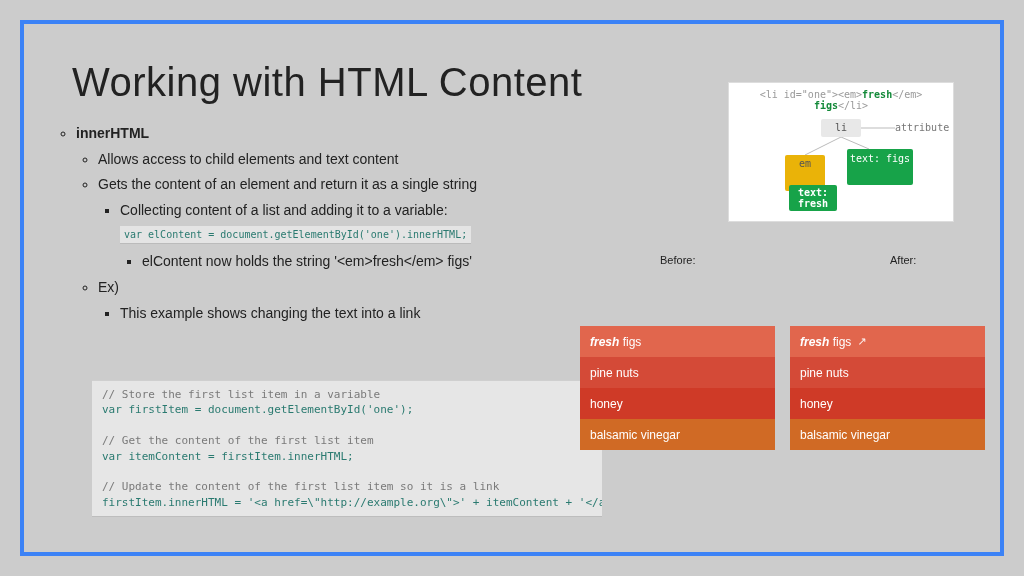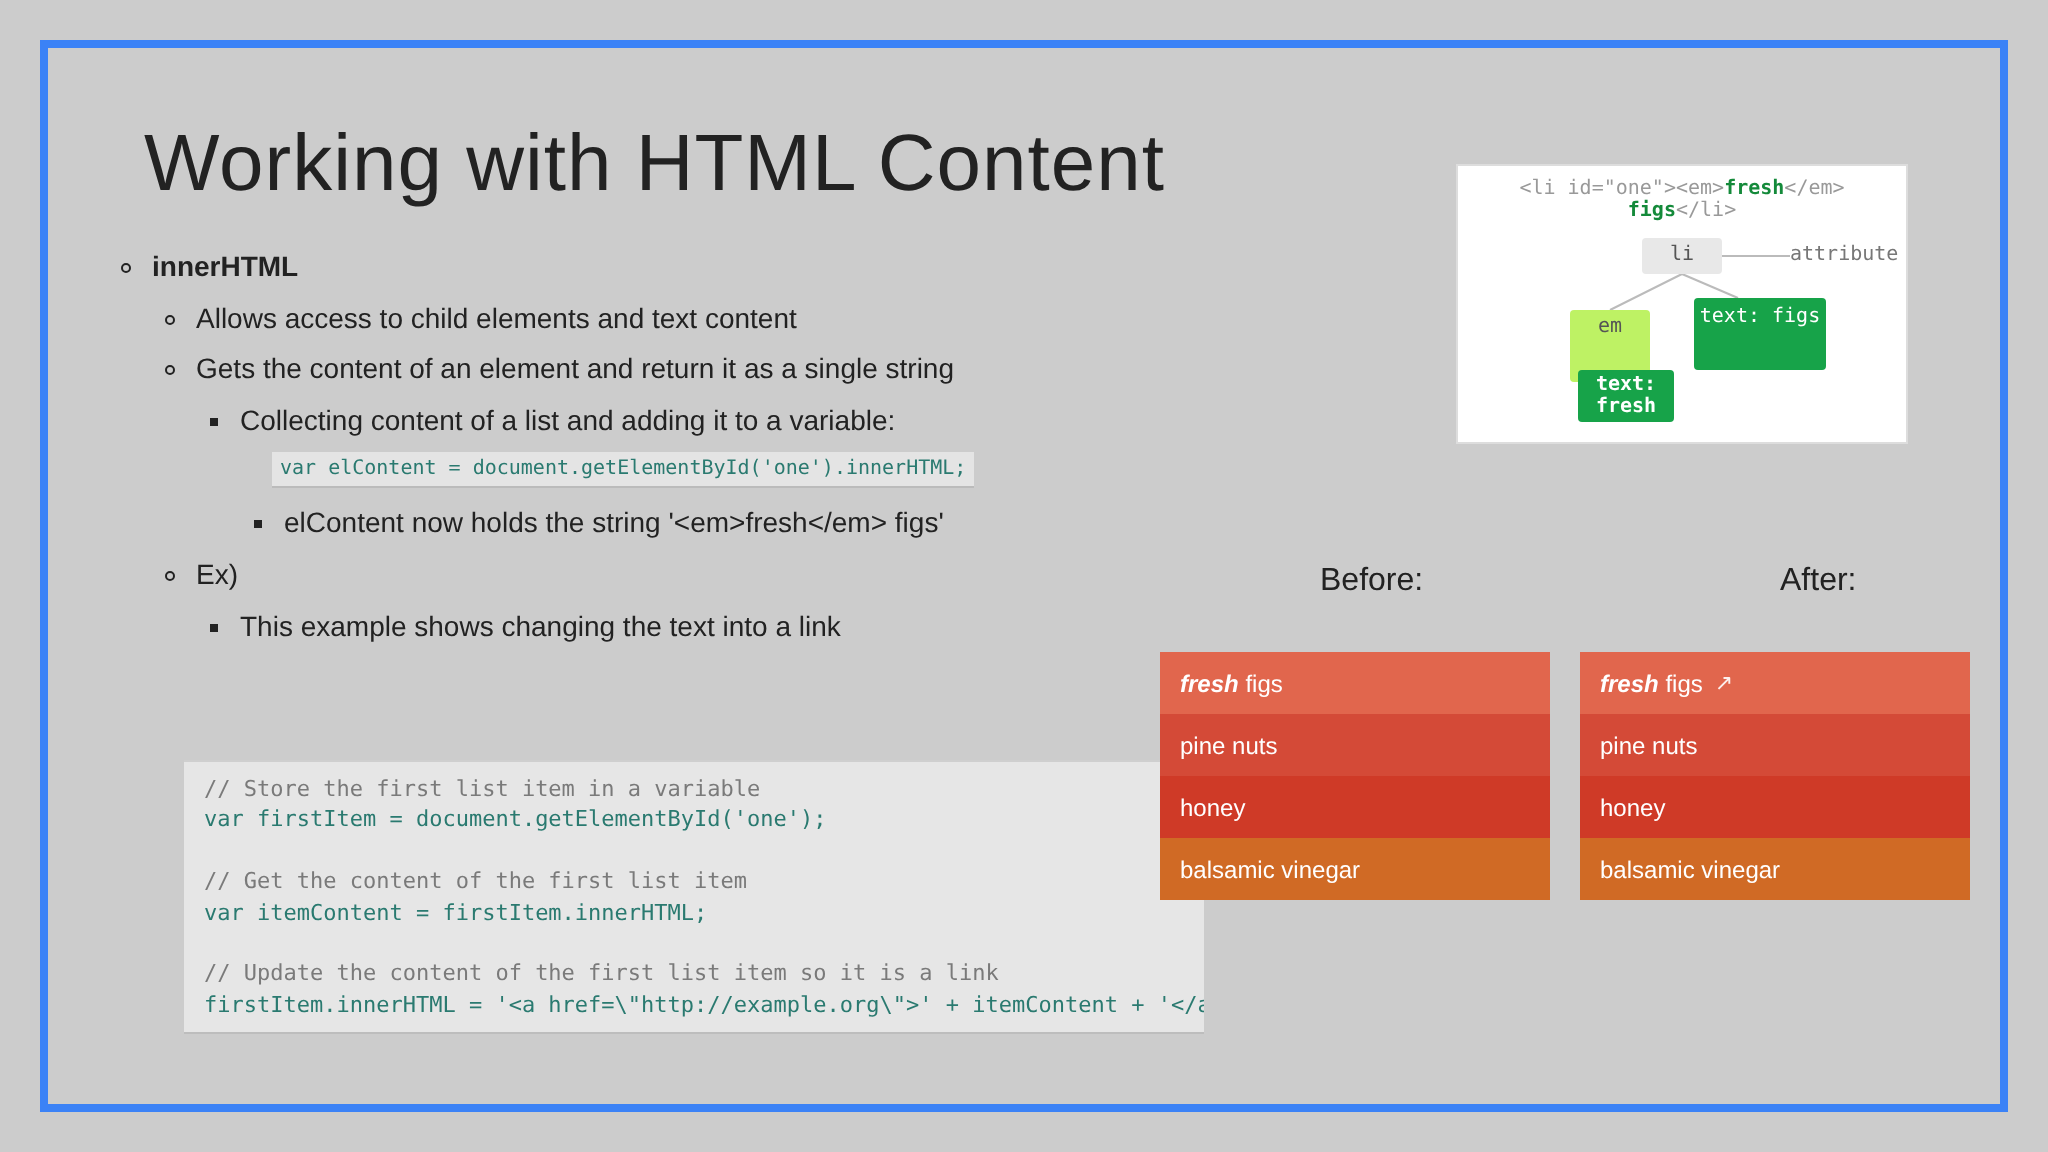--- a/index.html
+++ b/index.html
@@ -39,42 +39,42 @@
 
   .snippet1 {
     display: inline-block;
     font-family: Menlo, Monaco, Consolas, monospace;
     font-size: 10px;
     color: #2a7a70;
     background: #e4e4e4;
     border-top: 1px solid #ccc;
     border-bottom: 1px solid #bbb;
     padding: 1px 4px;
-    margin: 3px 16px;
+    margin: 3px 0;
   }
 
   .code-block {
     position: absolute;
     left: 68px;
     top: 356px;
     width: 490px;
     background: #e6e6e6;
     border-top: 1px solid #cfcfcf;
     border-bottom: 1px solid #bdbdbd;
     font-family: Menlo, Monaco, Consolas, monospace;
     font-size: 11px;
     line-height: 1.4;
     padding: 6px 10px;
     white-space: pre;
     overflow: hidden;
   }
   .code-block .c  { color: #7a7a7a; }
   .code-block .k  { color: #2a7a70; }
 
-  .labels { position: absolute; top: 258px; font-size: 16px; color: #222; }
+  .labels { position: absolute; top: 230px; font-size: 11px; color: #222; }
   .label-before { left: 636px; }
   .label-after  { left: 866px; }
 
   .list-demo {
     position: absolute;
     top: 302px;
     width: 195px;
   }
   .list-before { left: 556px; }
   .list-after  { left: 766px; }
@@ -120,21 +120,21 @@
   }
   .diagram .node {
     position: absolute;
     font-family: Menlo, Monaco, Consolas, monospace;
     font-size: 10px;
     text-align: center;
     border-radius: 2px;
   }
   .node-li   { left: 92px; top: 36px;  width: 40px; height: 18px; line-height: 18px; background: #e8e8e8; color: #555; }
   .node-attr { left: 166px; top: 36px; width: 48px; height: 18px; line-height: 18px; background: transparent; color: #777; font-size: 9px; }
-  .node-em   { left: 56px; top: 72px;  width: 40px; height: 36px; line-height: 18px; background: #bef264; color: #555; }
+  .node-em   { left: 56px; top: 72px;  width: 40px; height: 36px; line-height: 18px; background: #eab308; color: #555; }
   .node-figs { left: 118px; top: 66px; width: 66px; height: 32px; line-height: 12px; padding-top: 4px; background: #17a349; color: #fff; }
   .node-fresh{ left: 60px; top: 102px; width: 48px; height: 24px; line-height: 11px; padding-top: 2px; background: #17a349; color: #fff; font-weight: bold; }
 
   .ex-row { display: flex; gap: 440px; }
 </style>
 </head>
 <body>
 
 <div class="slide">
 

